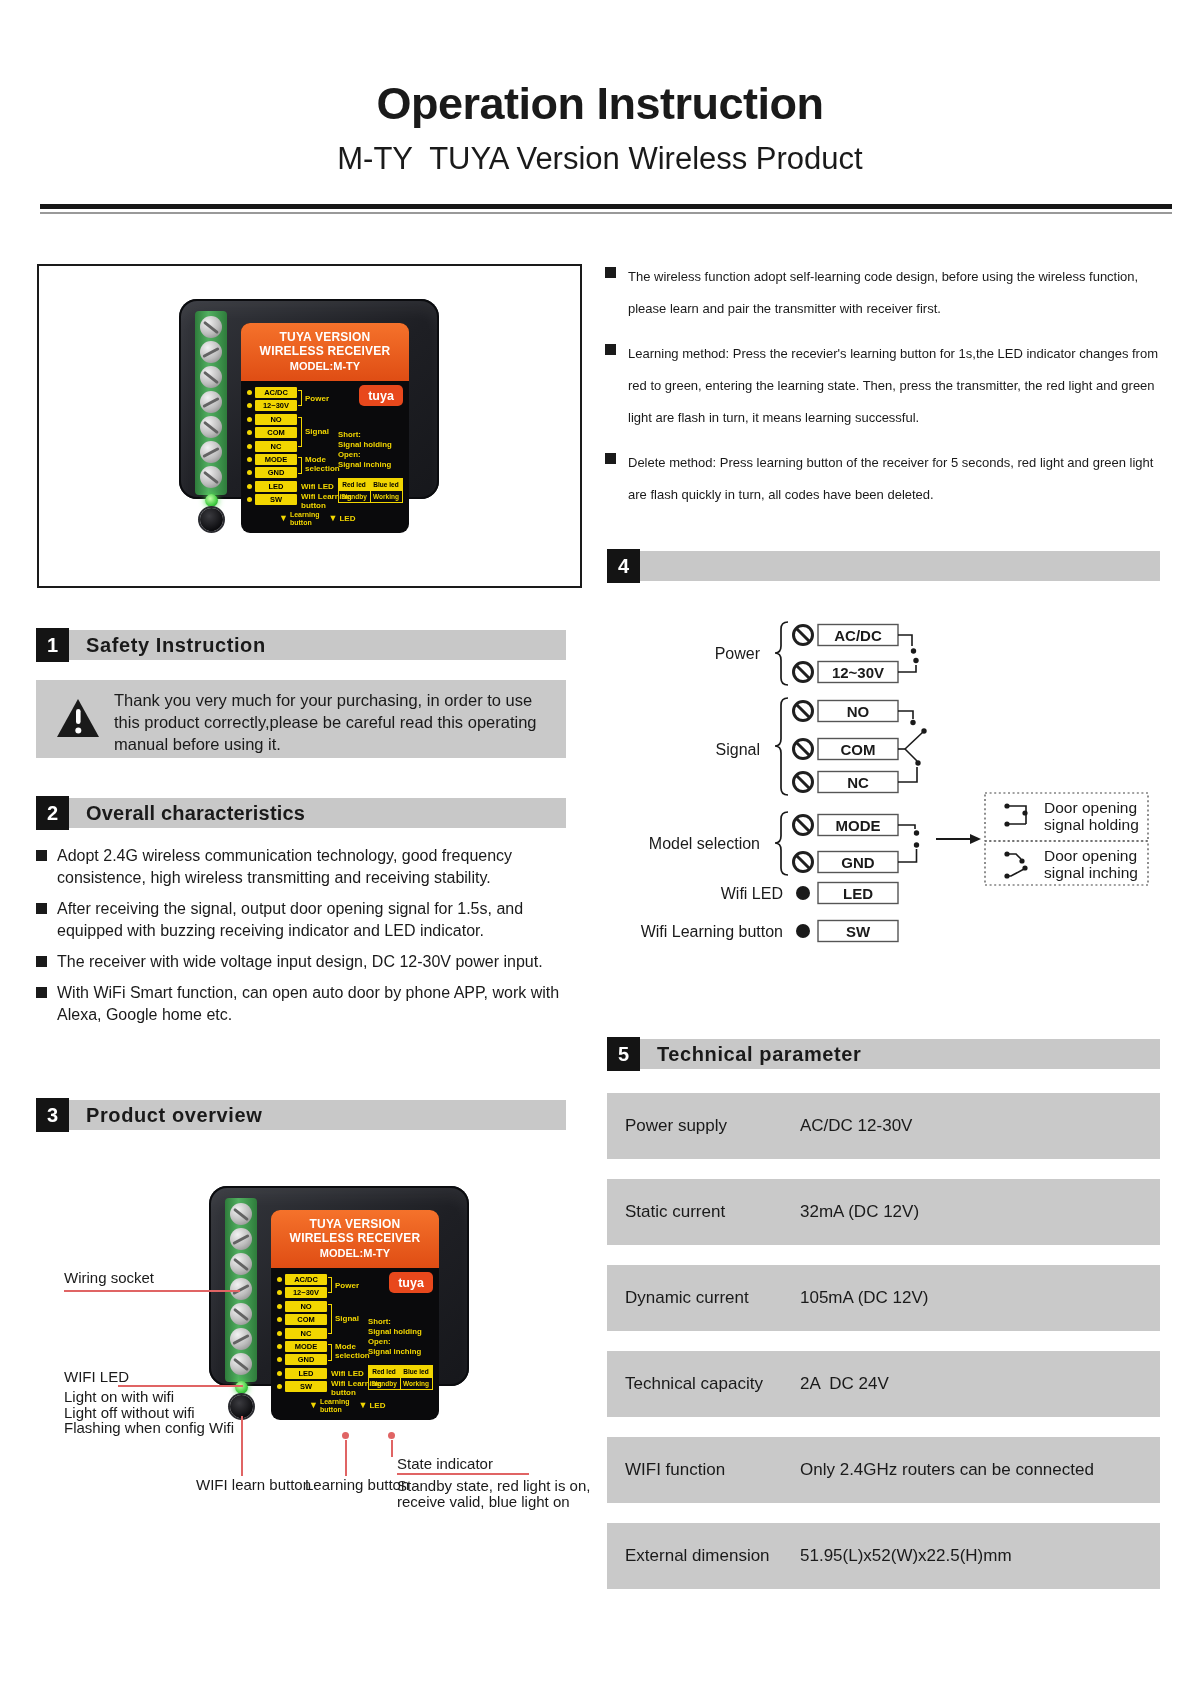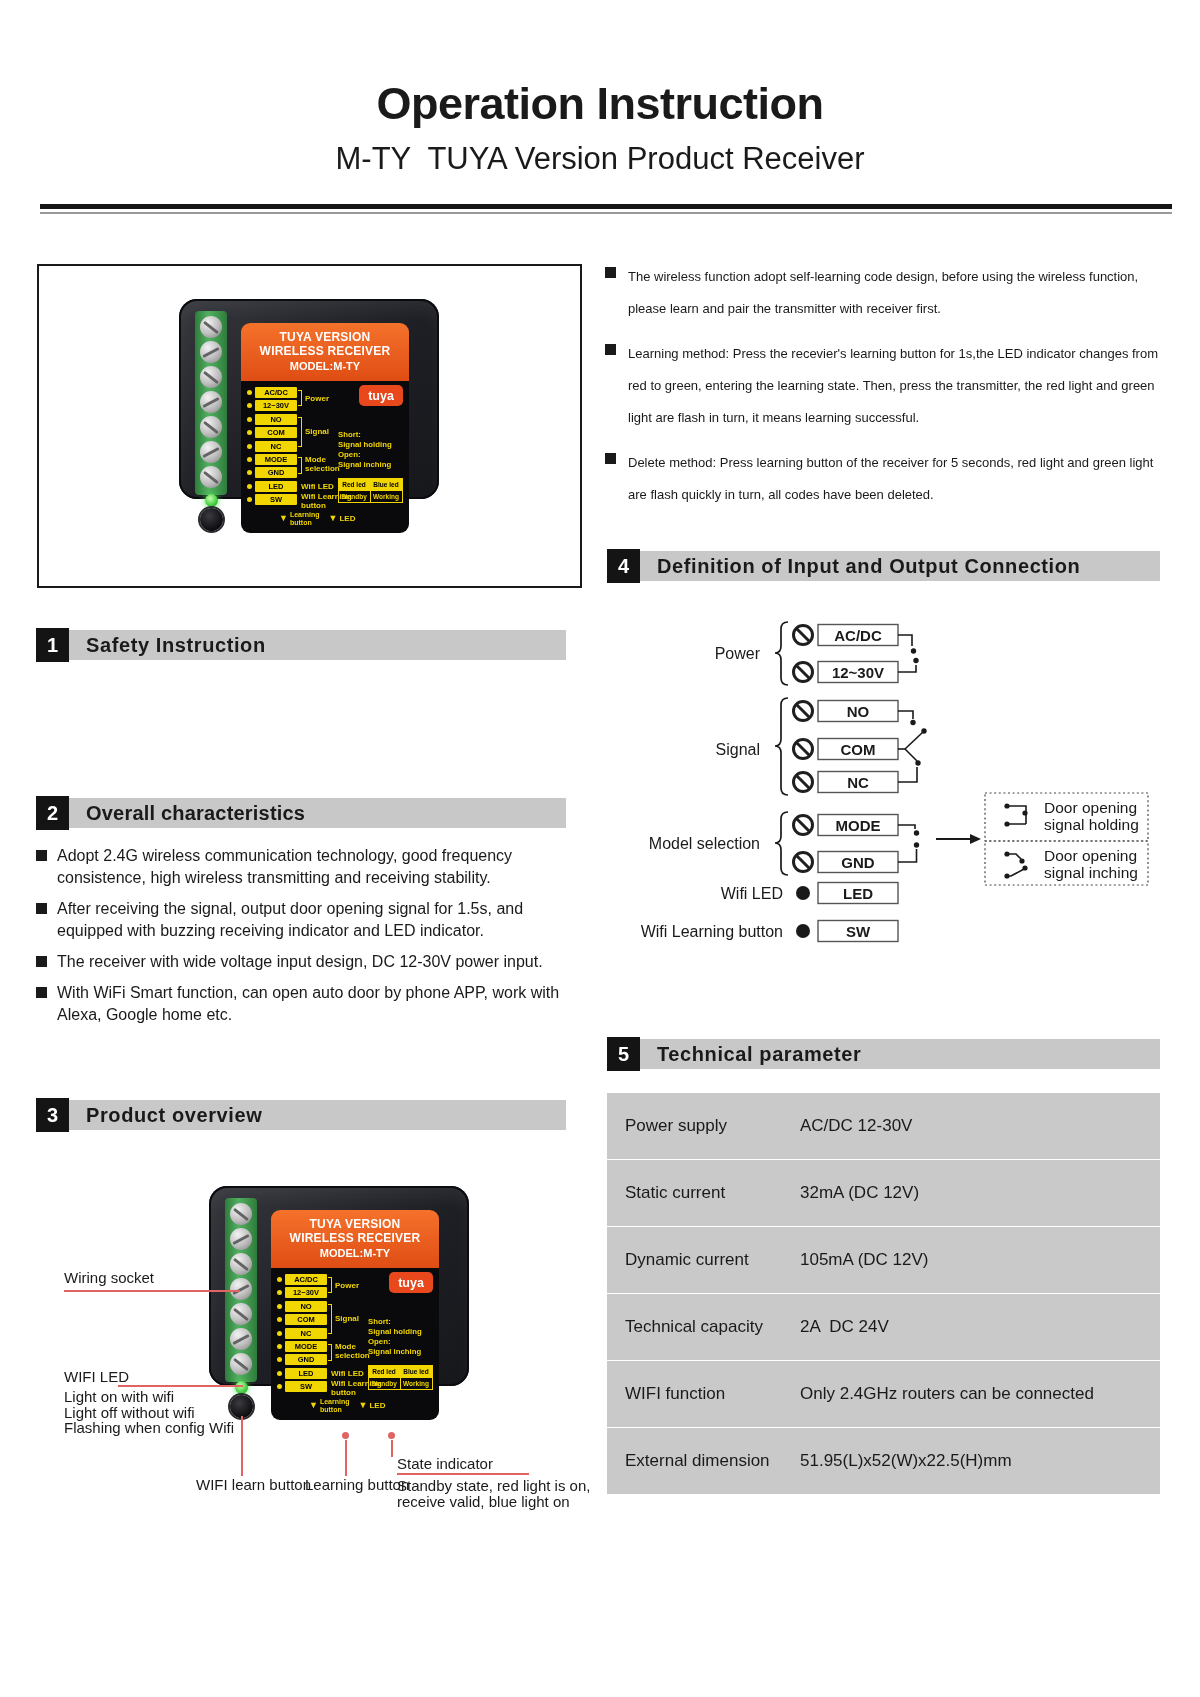--- a/index.html
+++ b/index.html
@@ -30,21 +30,21 @@
 
   
   .warn{position:absolute;left:36px;top:680px;width:530px;height:78px;background:#c9c9c9}
   .warn .tri{position:absolute;left:20px;top:18px}
   .warn .wt{position:absolute;left:78px;top:9px;width:430px;font-size:16.5px;line-height:22px}
 
   
   .frame{position:absolute;left:37px;top:264px;width:545px;height:324px;border:2px solid #1a1a1a;box-sizing:border-box}
 
   
-  .ttable{position:absolute;left:607px;top:1093px;width:553px;display:flex;flex-direction:column;gap:1px}
+  .ttable{position:absolute;left:607px;top:1093px;width:553px;display:flex;flex-direction:column;gap:20px}
   .trow{height:66px;background:#c9c9c9;display:flex;align-items:center;font-size:17px}
   .trow .tl{width:175px;padding-left:18px;flex:0 0 175px}
   .trow .tv{white-space:pre}
 
   
   .rline{position:absolute;background:#e06464}
   .rdot{position:absolute;width:7px;height:7px;border-radius:50%;background:#e06464}
   .ann{position:absolute;font-size:15px;line-height:16px;white-space:nowrap}
   .ann.multi{line-height:15.5px}
 
@@ -98,21 +98,21 @@
   .wire{fill:none;stroke:#1a1a1a;stroke-width:1.6}
   .brace{fill:none;stroke:#1a1a1a;stroke-width:1.7}
   .screwicon{fill:none;stroke:#1f1f1f;stroke-width:3}
 </style>
 </head>
 <body>
 
 <div class="page">
 
   <div class="title">Operation Instruction</div>
-  <div class="subtitle">M-TY  TUYA Version Product Receiver</div>
+  <div class="subtitle">M-TY  TUYA Version Wireless Product</div>
   <div class="rule1"></div>
   <div class="rule2"></div>
 
   <div class="frame">
     <div class="dev" style="left:140px;top:33px">
       <div class="dev-body"></div>
       <div class="dev-term">
         <div class="screw"></div>
           <div class="screw"></div>
           <div class="screw"></div>
@@ -223,20 +223,28 @@
     <div class="bullet">
         <span class="sq"></span>
         <span class="bt">Delete method: Press learning button of the receiver for 5 seconds, red light and green light are flash quickly in turn, all codes have been deleted.</span>
       </div>
   </div>
 
   <div class="sec" style="left:36px;top:630px;width:530px">
     <div class="num">1</div>
     <div class="t">Safety Instruction</div>
   </div>
+  <div class="warn">
+    <svg class="tri" width="44" height="40" viewBox="0 0 44 40">
+      <path d="M22 1 L43 39 L1 39 Z" fill="#1a1a1a"></path>
+      <rect x="20" y="11" width="4.6" height="15" rx="2.3" fill="#fff"></rect>
+      <circle cx="22.3" cy="32.5" r="3" fill="#fff"></circle>
+    </svg>
+    <div class="wt">Thank you very much for your purchasing, in order to use this product correctly,please be careful read this operating manual before using it.</div>
+  </div>
 
   <div class="sec light" style="left:36px;top:798px;width:530px">
     <div class="num">2</div>
     <div class="t">Overall characteristics</div>
   </div>
   <div class="bullets bullets-left" style="left:36px;top:845px;width:536px">
     <div class="bullet">
         <span class="sq"></span>
         <span class="bt">Adopt 2.4G wireless communication technology, good frequency consistence, high wireless transmitting and receiving stability.</span>
       </div>
@@ -381,21 +389,20 @@
   <div class="rline" style="left:391px;top:1440px;width:2px;height:17px"></div>
   <div class="ann" style="left:397px;top:1456px">State indicator</div>
   <div class="rline" style="left:397px;top:1473px;width:132px;height:2px"></div>
   <div class="ann multi" style="left:397px;top:1478px">
     <div>Standby state, red light is on,</div>
     <div>receive valid, blue light on</div>
   </div>
 
   <div class="sec" style="left:607px;top:551px;width:553px">
     <div class="num">4</div>
-    <div class="t">Definition of Input and Output Connection</div>
   </div>
 
   <svg class="diagram" width="600" height="360" viewBox="570 600 600 360">
 
     <g>
       <circle class="screwicon" cx="803" cy="635" r="9.5"></circle>
         <line class="screwicon" x1="796.2" y1="628.2" x2="809.8" y2="641.8"></line>
       <circle class="screwicon" cx="803" cy="672" r="9.5"></circle>
         <line class="screwicon" x1="796.2" y1="665.2" x2="809.8" y2="678.8"></line>
       <circle class="screwicon" cx="803" cy="711" r="9.5"></circle>

